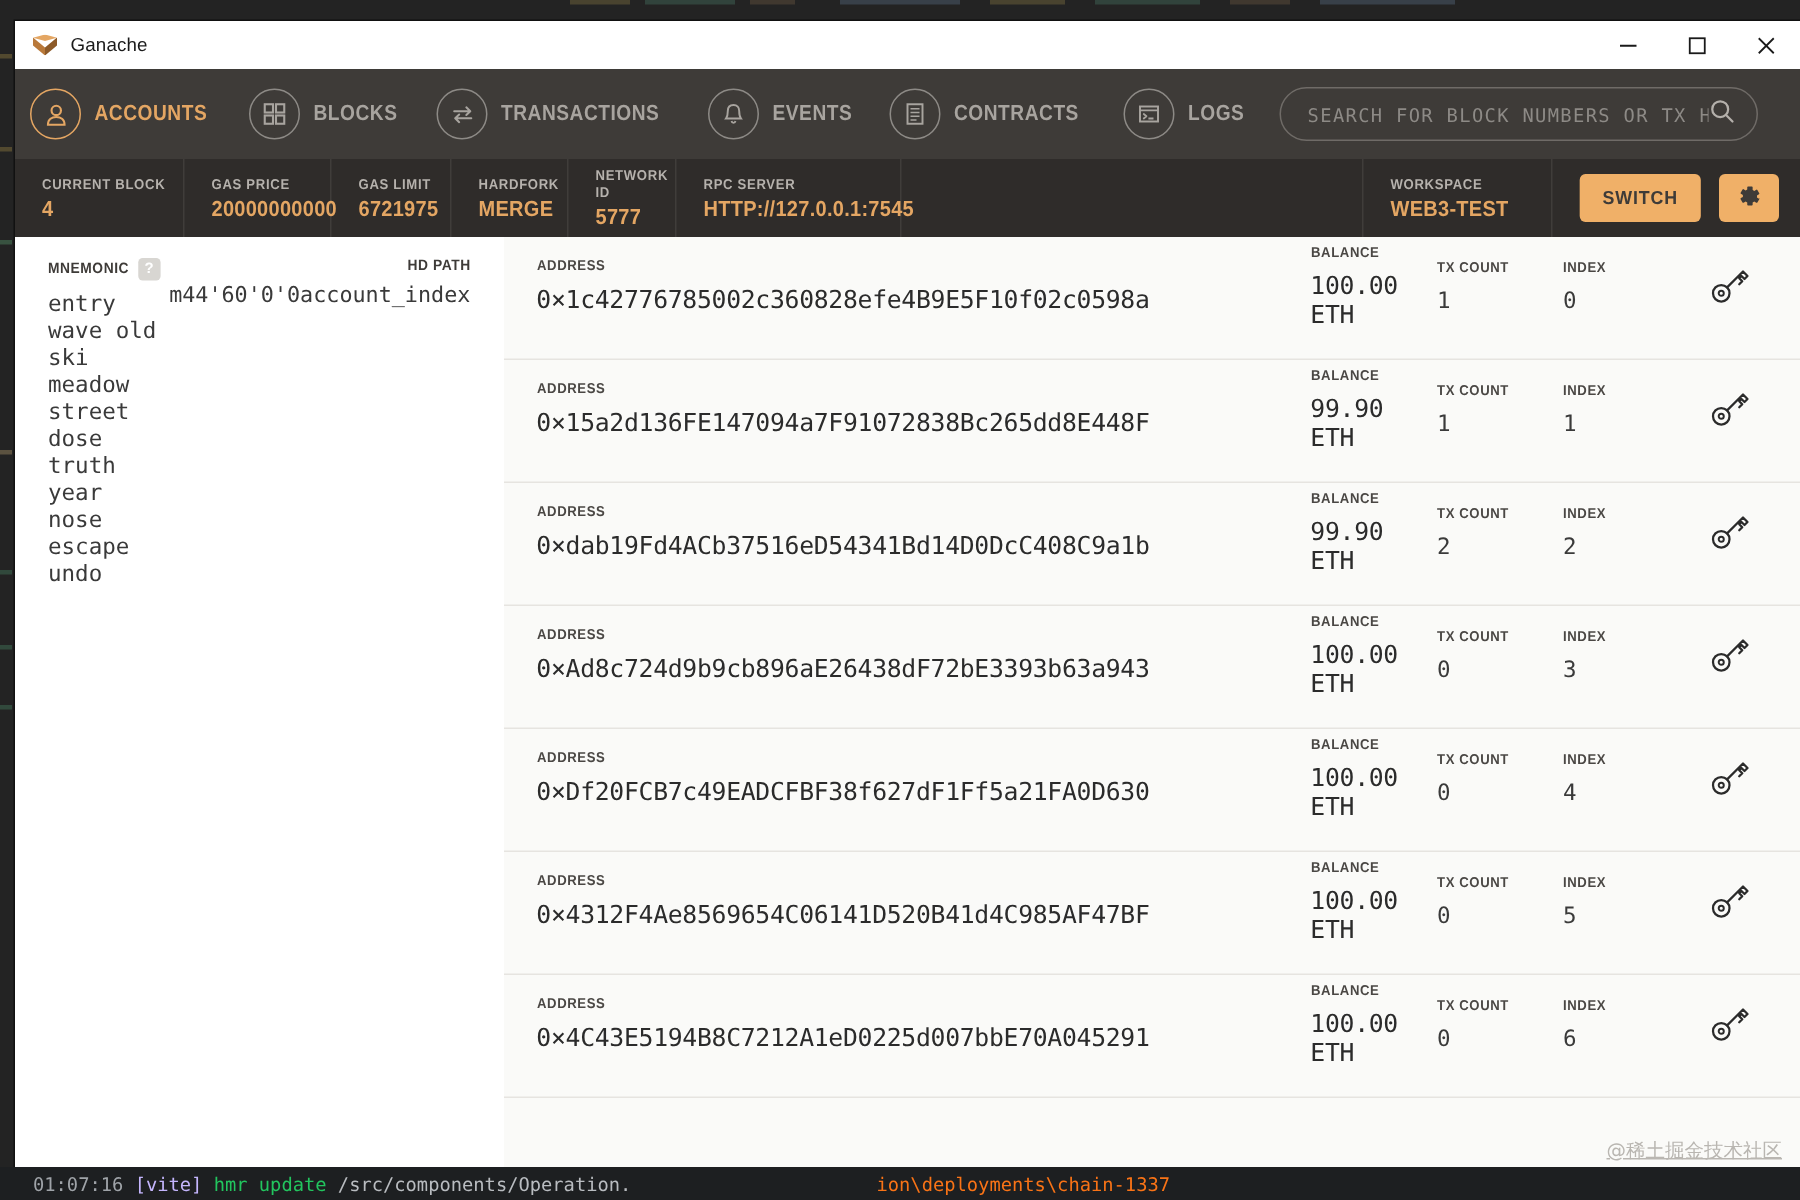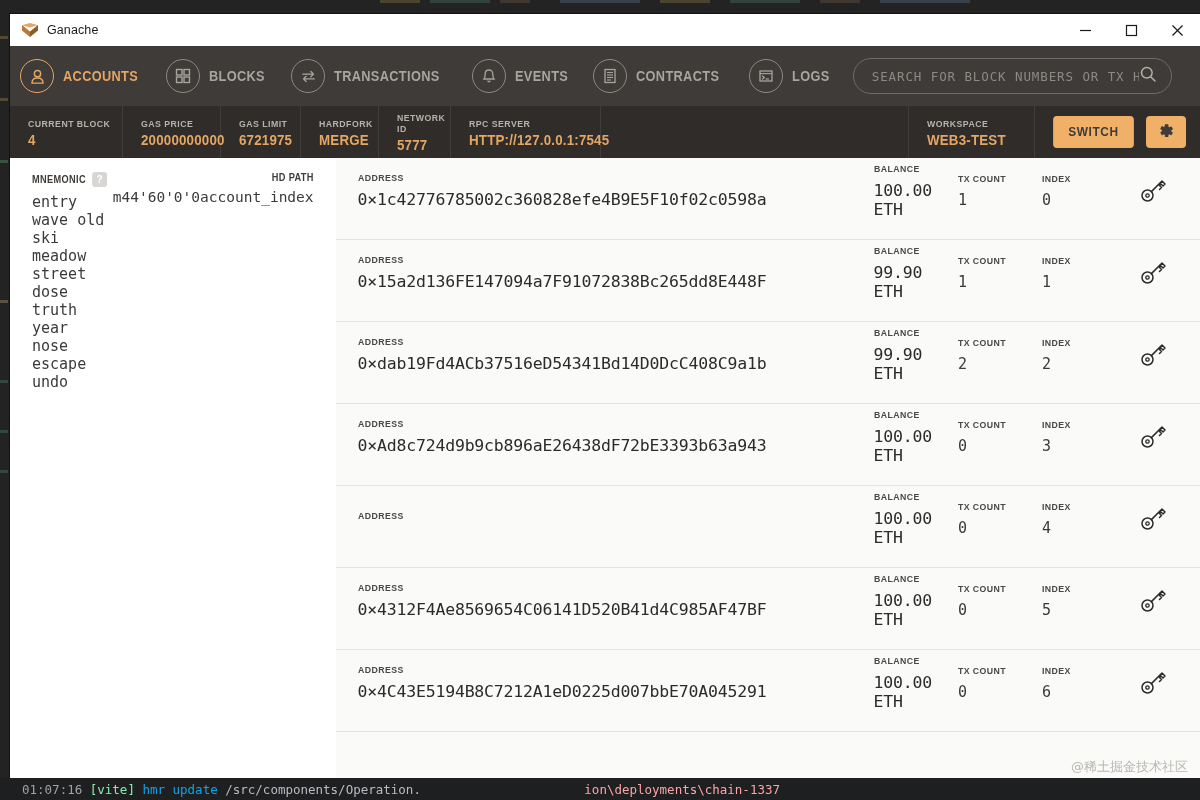--- a/index.html
+++ b/index.html
@@ -202,29 +202,30 @@
   
   #terminal {
     position: absolute; left: 0; bottom: 0; width: 1200px; height: 22px;
     background: #1d1f21; color: #c5c8c6;
     font-family: "DejaVu Sans Mono", monospace; font-size: 12.5px;
     display: flex; align-items: center; overflow: hidden; white-space: nowrap;
     z-index: 5;
   }
   #terminal .t-gutter { width: 22px; flex: 0 0 22px; background: #1d1f21; }
   .t-time { color: #9fa3a8; }
-  .t-tag { color: #86efac; }
-  .t-hmr { color: #0ea5e9; }
+  .t-tag { color: #c4b5fd; }
+  .t-hmr { color: #22c55e; }
   .t-path { color: #b9bcc0; }
-  #term-right { margin-left: auto; padding-right: 420px; color: #fca5a5; }
+  #term-right { margin-left: auto; padding-right: 420px; color: #f97316; }
 
   #watermark {
     position: absolute; right: 12px; bottom: 24px;
     font-size: 13px; color: #b9b6b1; z-index: 6;
     font-family: "DejaVu Sans", sans-serif;
+    text-decoration: underline;
   }
 </style>
 </head>
 <body>
 
 <div id="backdrop">
   <div class="bd-line" style="left:380px;top:0px;width:40px;background:#6a5f3a;"></div>
   <div class="bd-line" style="left:430px;top:0px;width:60px;background:#3e5f52;"></div>
   <div class="bd-line" style="left:500px;top:0px;width:30px;background:#5a4a3a;"></div>
   <div class="bd-line" style="left:560px;top:0px;width:80px;background:#4a5a6a;"></div>
@@ -523,20 +524,21 @@
               <circle cx="8.5" cy="17.5" r="1.7" fill="none" stroke="#2b2b2b" stroke-width="1.3"></circle>
               <path d="M12.4 13.6 L23 3 L26 6 L24 8 L22 6 L20.5 7.5 L22.5 9.5 L20.5 11.5" fill="none" stroke="#2b2b2b" stroke-width="1.5" stroke-linejoin="round" stroke-linecap="round"></path>
             </svg>
           </span>
         </div>
       </div>
 
       <div class="acct-row">
         <div class="col-address">
           <div class="cell-label">ADDRESS</div>
+          <div class="cell-value">0×Df20FCB7c49EADCFBF38f627dF1Ff5a21FA0D630</div>
         </div>
         <div class="col-balance">
           <div class="cell-label">BALANCE</div>
           <div class="cell-value">100.00 ETH</div>
         </div>
         <div class="col-tx">
           <div class="cell-label">TX COUNT</div>
           <div class="cell-value small">0</div>
         </div>
         <div class="col-index">

